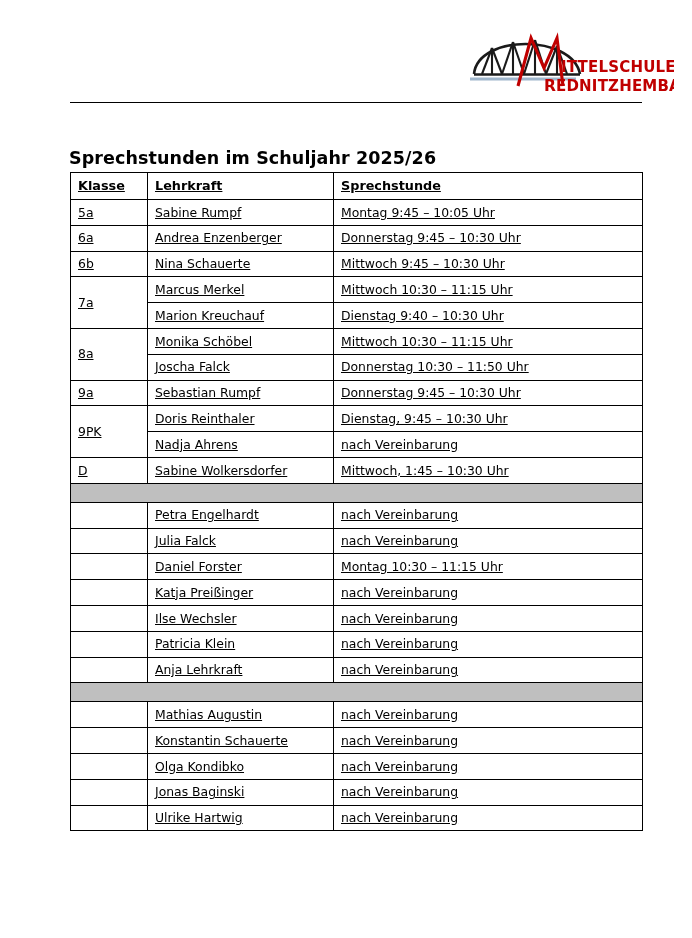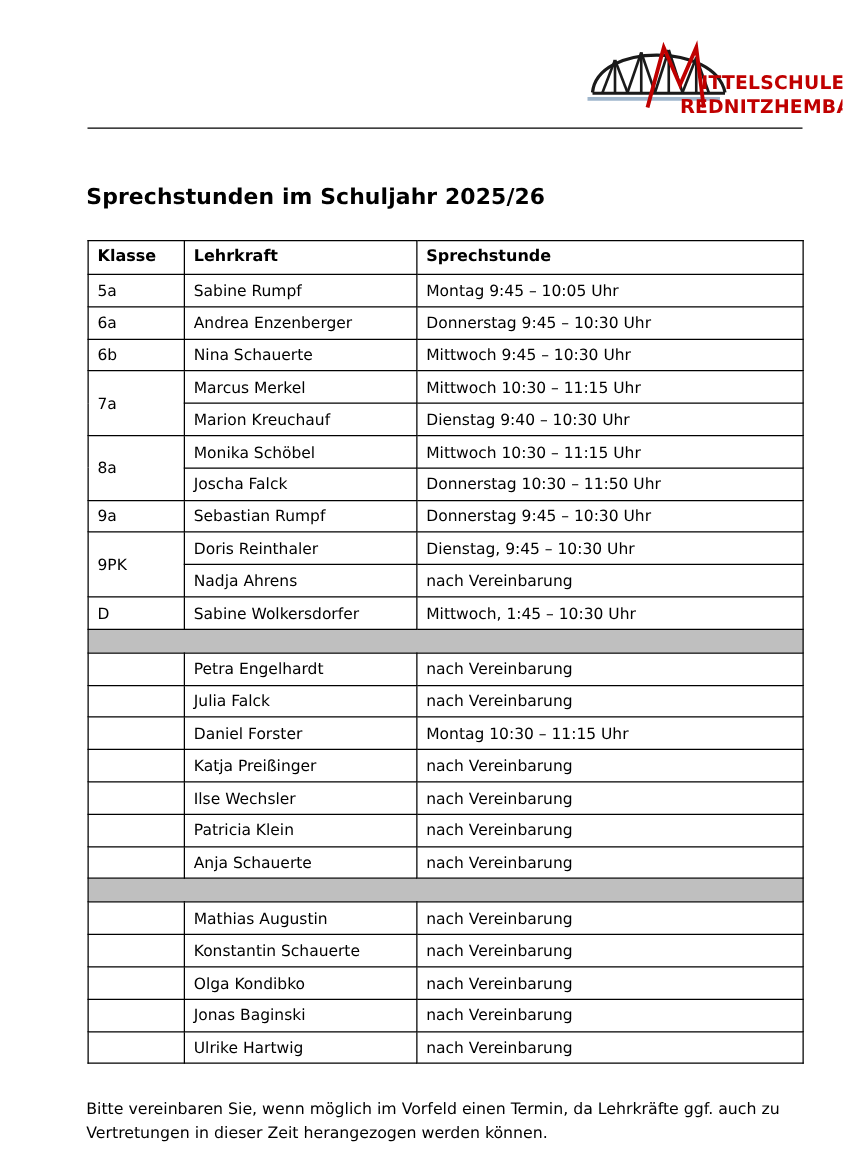--- a/index.html
+++ b/index.html
@@ -61,22 +61,23 @@
     font-weight: bold;
     letter-spacing: 0.1px;
     font-family: "DejaVu Sans", "Liberation Sans", sans-serif;
     white-space: nowrap;
   }
 
   
   .table-wrap {
     position: absolute;
     left: 70px;
-    top: 192px;
+    top: 172px;
     width: 572px;
+    text-decoration: underline;
   }
 
   table.schedule {
     border-collapse: collapse;
     table-layout: fixed;
     width: 572px;
     font-size: 12.4px;
   }
 
   table.schedule col.c-klasse  { width: 77px; }
@@ -268,21 +269,21 @@
             <td>Ilse Wechsler</td>
             <td>nach Vereinbarung</td>
           </tr>
           <tr>
             <td class="klasse-cell"></td>
             <td>Patricia Klein</td>
             <td>nach Vereinbarung</td>
           </tr>
           <tr>
             <td class="klasse-cell"></td>
-            <td>Anja Schauerte</td>
+            <td>Anja Lehrkraft</td>
             <td>nach Vereinbarung</td>
           </tr>
           <tr class="spacer-row">
             <td colspan="3"></td>
           </tr>
           <tr>
             <td class="klasse-cell"></td>
             <td>Mathias Augustin</td>
             <td>nach Vereinbarung</td>
           </tr>
@@ -303,15 +304,14 @@
           </tr>
           <tr>
             <td class="klasse-cell"></td>
             <td>Ulrike Hartwig</td>
             <td>nach Vereinbarung</td>
           </tr>
         </tbody>
     </table>
   </div>
 
-  <p class="footer-note">Bitte vereinbaren Sie, wenn möglich im Vorfeld einen Termin, da Lehrkräfte ggf. auch zu Vertretungen in dieser Zeit herangezogen werden können.</p>
 
 </div>
 
 </body></html>

